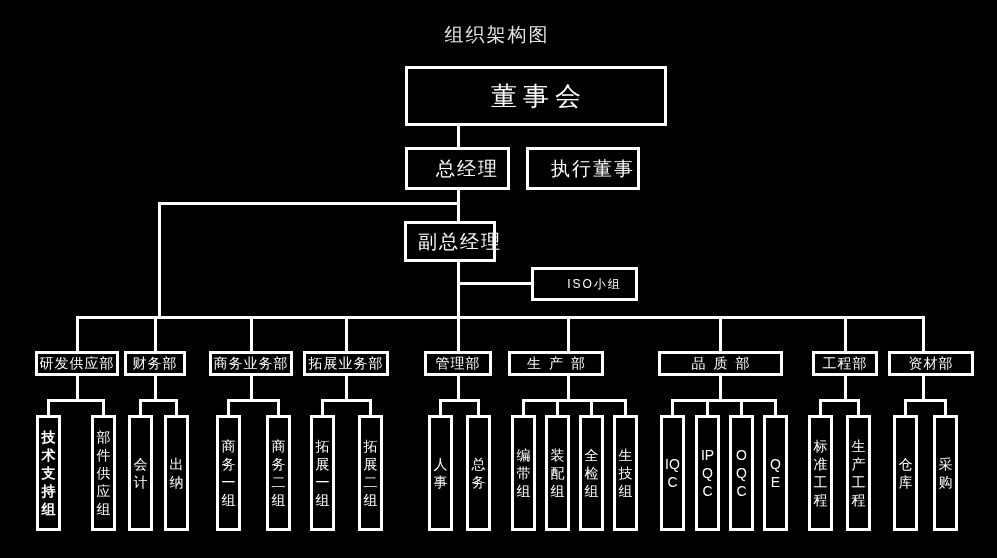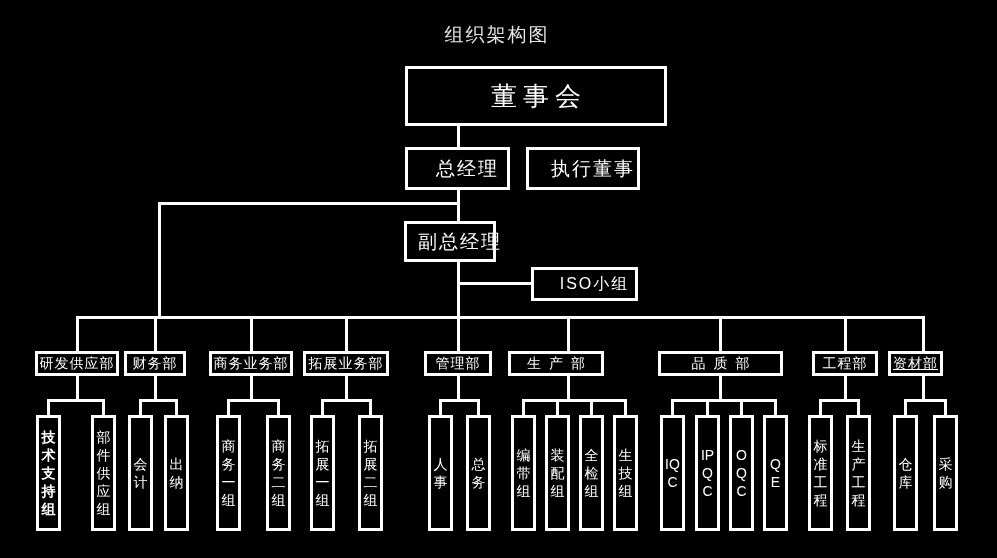--- a/index.html
+++ b/index.html
@@ -104,31 +104,31 @@
       <div class="line" style="left: 904px; top: 399px; width: 3px; height: 16px;"></div>
       <div class="line" style="left: 944px; top: 399px; width: 3px; height: 16px;"></div>
     </div>
 
   <div class="title">组织架构图</div>
 
   <div class="box board" style="left:405px;top:66px;">董事会</div>
   <div class="box exec" style="left:405px;top:147px;width:105px;">总经理</div>
   <div class="box exec" style="left:526px;top:147px;width:114px;">执行董事</div>
   <div class="box exec" style="left:404px;top:221px;width:92px;height:41px;">副总经理</div>
-  <div class="box exec" style="left:531px;top:267px;width:107px;height:34px;font-size:16px;">ISO小组</div>
+  <div class="box exec" style="left:531px;top:267px;width:107px;height:34px;font-size:12px;">ISO小组</div>
 
   <div class="box dept" style="left:35px;width:84px;">研发供应部</div>
   <div class="box dept" style="left:124px;width:62px;">财务部</div>
   <div class="box dept" style="left:209px;width:84px;">商务业务部</div>
   <div class="box dept" style="left:303px;width:86px;">拓展业务部</div>
   <div class="box dept" style="left:424px;width:68px;">管理部</div>
   <div class="box dept wide" style="left:508px;width:96px;">生产部</div>
   <div class="box dept wide" style="left:658px;width:125px;">品质部</div>
   <div class="box dept" style="left:812px;width:66px;">工程部</div>
-  <div class="box dept" style="left:888px;width:55px;text-decoration:underline;">资材部</div>
+  <div class="box dept" style="left:888px;width:86px;">资材部</div>
 
   <div class="box sub" style="left:36px;font-weight:bold;">
       <span class="vtext">技术支持组</span>
     </div>
   <div class="box sub" style="left:91px;">
       <span class="vtext">部件供应组</span>
     </div>
   <div class="box sub" style="left:128px;">
       <span class="vtext">会计</span>
     </div>

